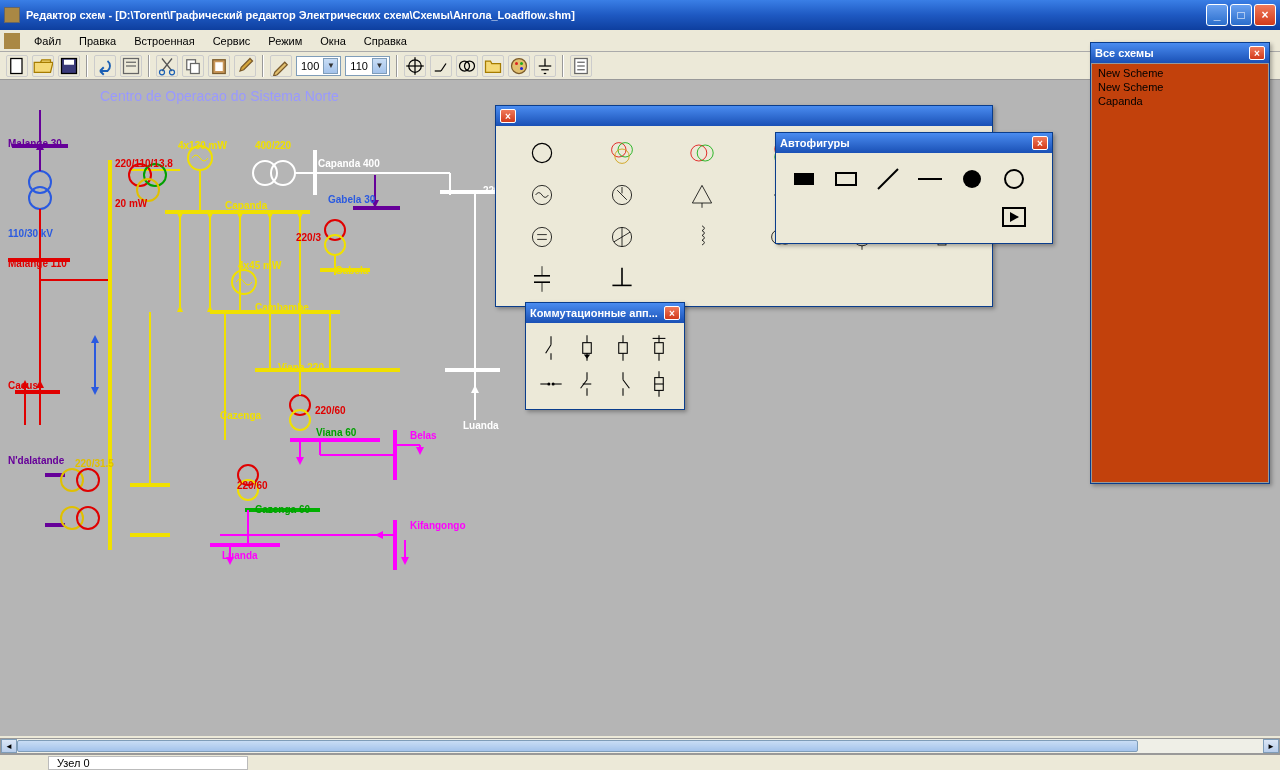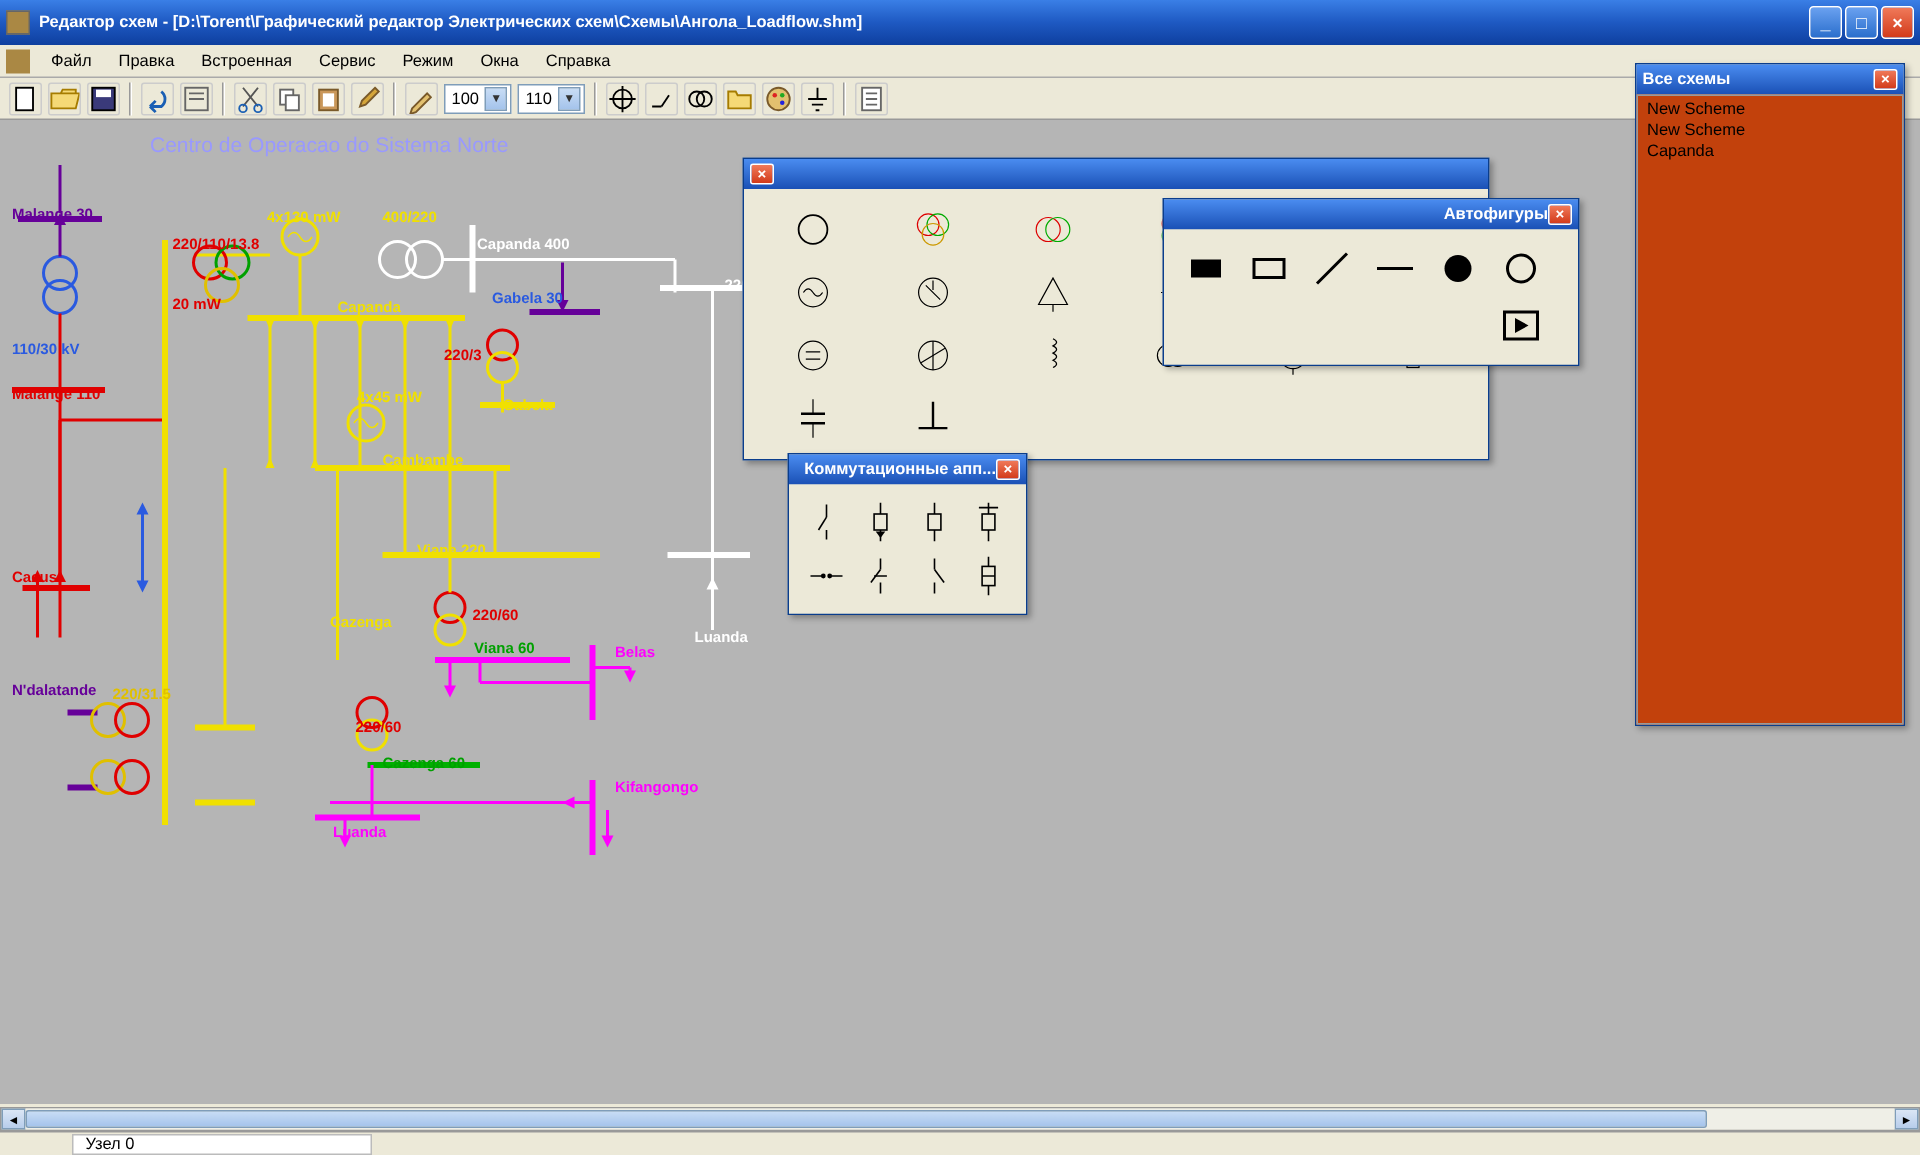--- a/index.html
+++ b/index.html
@@ -12,21 +12,21 @@
 .winbtn.min, .winbtn.max { background: linear-gradient(#6aa1f0,#2a6ecc); }
 .winbtn.close { background: linear-gradient(#f07a5a,#d23a1a); }
 .menubar { height: 22px; background: #ece9d8; display: flex; align-items: center; padding: 0 4px; gap: 2px; border-bottom: 1px solid #aaa; }
 .menubar .doc-icon { width: 16px; height: 16px; background: #a84; margin-right: 4px; }
 .menubar .menu-item { padding: 2px 8px; cursor: pointer; }
 .toolbar { height: 28px; background: #ece9d8; display: flex; align-items: center; padding: 0 6px; gap: 4px; border-bottom: 1px solid #999; }
 .tbtn { width: 22px; height: 22px; border: 1px solid #ccc; background: #ece9d8; display: flex; align-items: center; justify-content: center; cursor: pointer; border-radius: 2px; }
 .tsep { width: 2px; height: 22px; border-left: 1px solid #999; border-right: 1px solid #fff; margin: 0 2px; }
 .combo { height: 20px; border: 1px solid #7f9db9; background: #fff; display: flex; align-items: center; padding: 0 2px 0 4px; font-size: 11px; }
 .combo .arrow { width: 15px; height: 16px; background: linear-gradient(#c9ddf5,#a4c3eb); border: 1px solid #7f9db9; margin-left: 4px; display: flex; align-items: center; justify-content: center; font-size: 8px; color: #333; }
-.canvas-wrap { position: absolute; top: 80px; left: 0; right: 0; bottom: 34px; background: #b5b5b5; overflow: hidden; text-align: right; }
+.canvas-wrap { position: absolute; top: 80px; left: 0; right: 0; bottom: 34px; background: #b5b5b5; overflow: hidden; }
 .canvas { position: relative; width: 100%; height: 100%; }
 .canvas-title { position: absolute; top: 8px; left: 100px; color: #9999ff; font-size: 14px; font-family: Arial; }
 .scrollbar-h { position: absolute; bottom: 16px; left: 0; right: 0; height: 16px; background: #ece9d8; border: 1px solid #999; display: flex; }
 .scrollbar-h .sbtn { width: 16px; height: 14px; background: linear-gradient(#dbe6f5,#b7cdeb); border: 1px solid #7f9db9; display: flex; align-items: center; justify-content: center; font-size: 8px; cursor: pointer; }
 .scrollbar-h .track { flex: 1; background: #efefe7; position: relative; }
 .scrollbar-h .thumb { position: absolute; left: 0; width: 90%; height: 12px; top: 1px; background: linear-gradient(#c9ddf5,#a4c3eb); border: 1px solid #7f9db9; border-radius: 2px; }
 .statusbar { position: absolute; bottom: 0; left: 0; right: 0; height: 16px; background: #ece9d8; border-top: 1px solid #999; display: flex; align-items: center; padding: 0 8px; }
 .status-item { border: 1px solid #bbb; background: #fff; padding: 0 8px; height: 14px; display: flex; align-items: center; margin-left: 40px; min-width: 200px; }
 
 .panel { position: absolute; border: 1px solid #0a3d8c; background: #ece9d8; box-shadow: 2px 2px 4px rgba(0,0,0,.3); }

